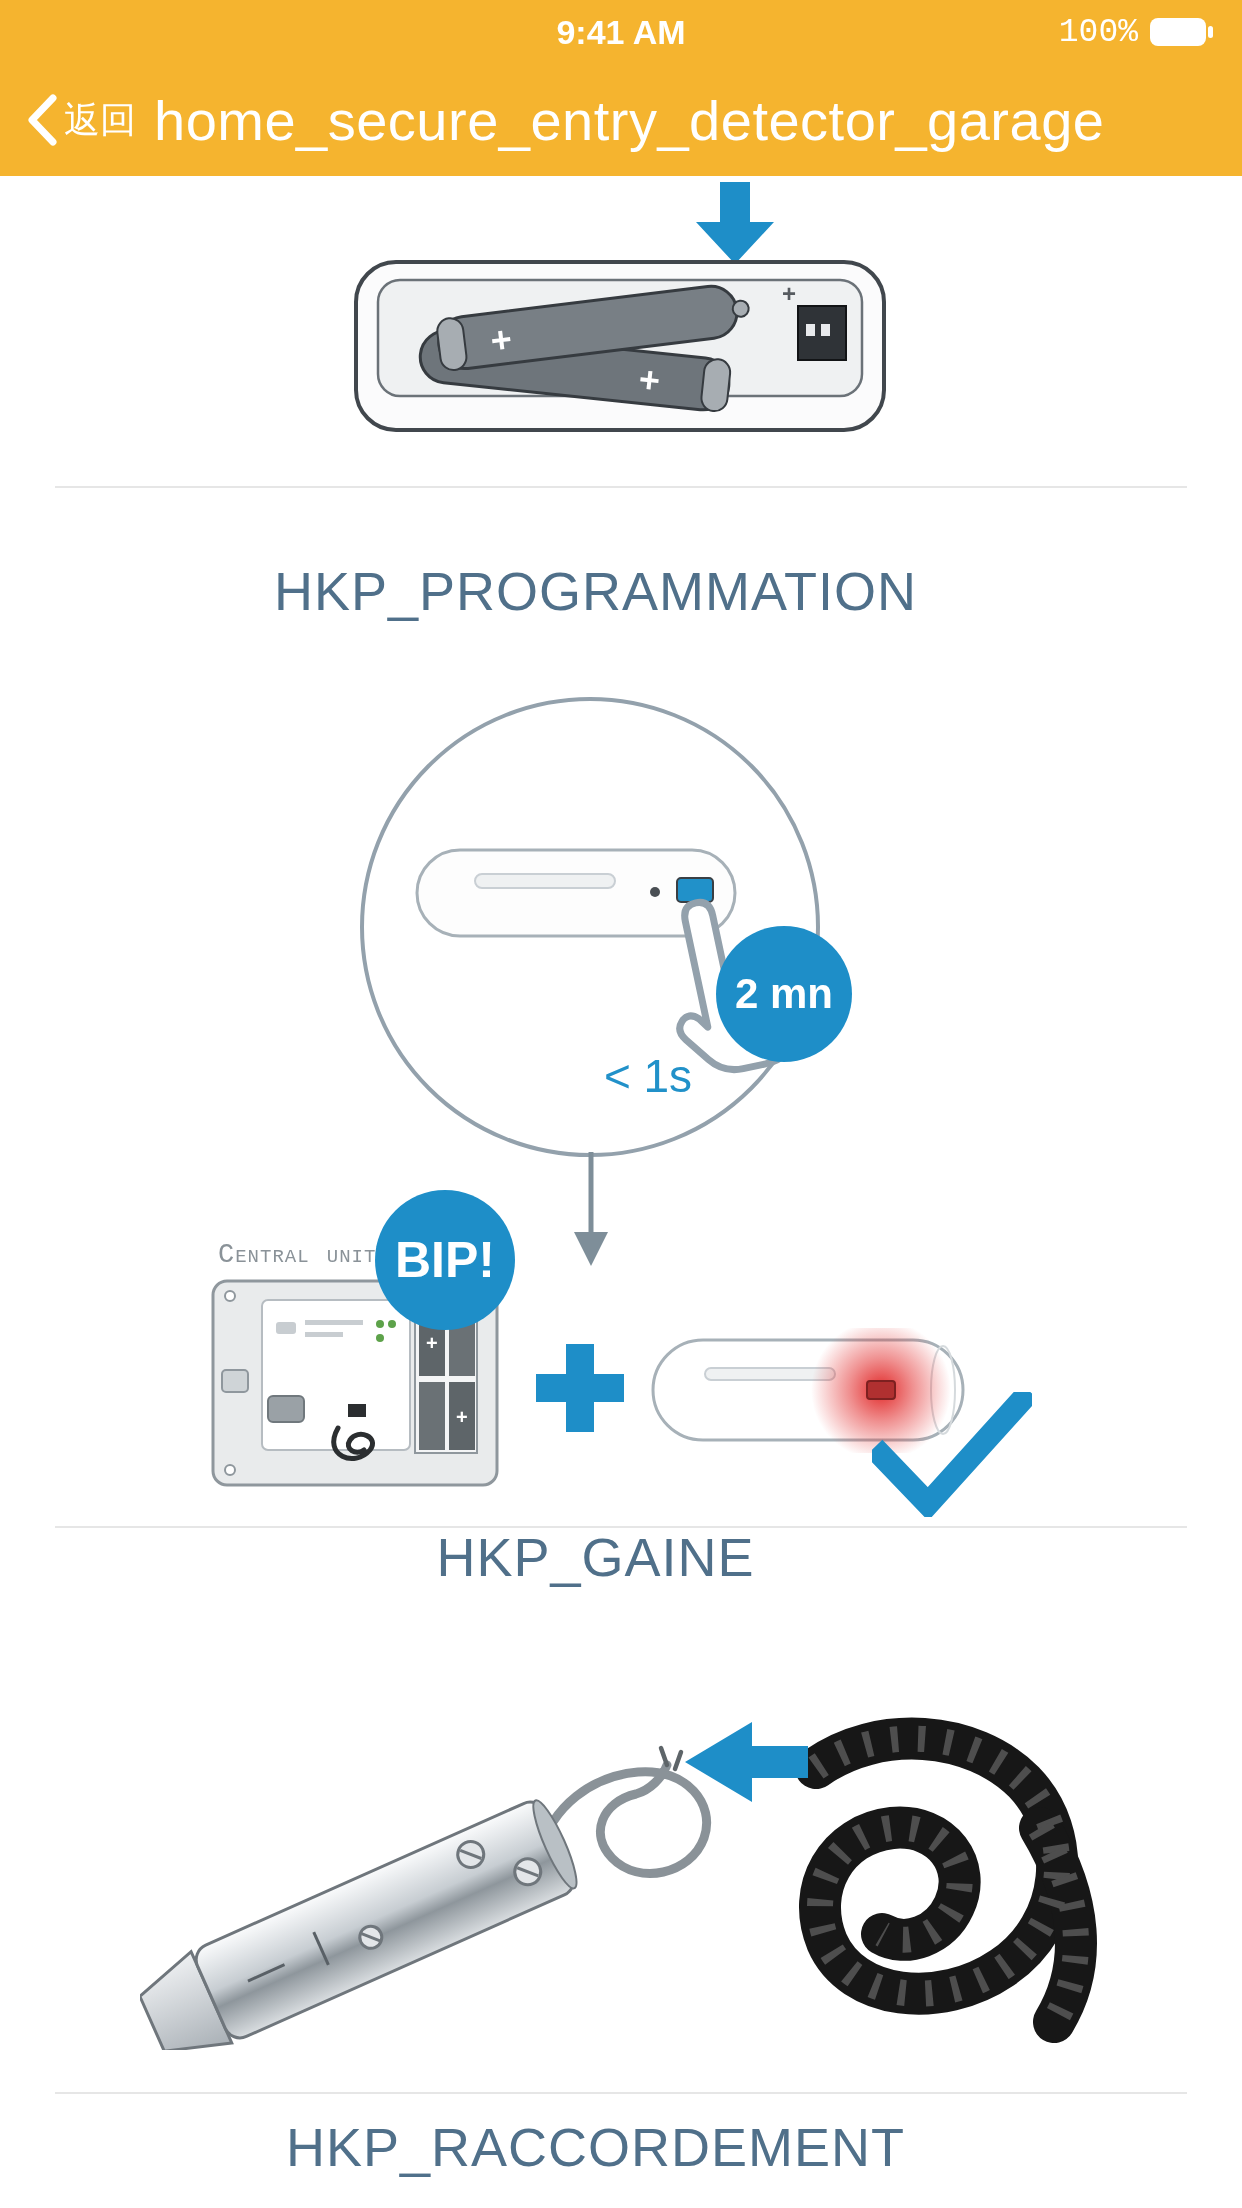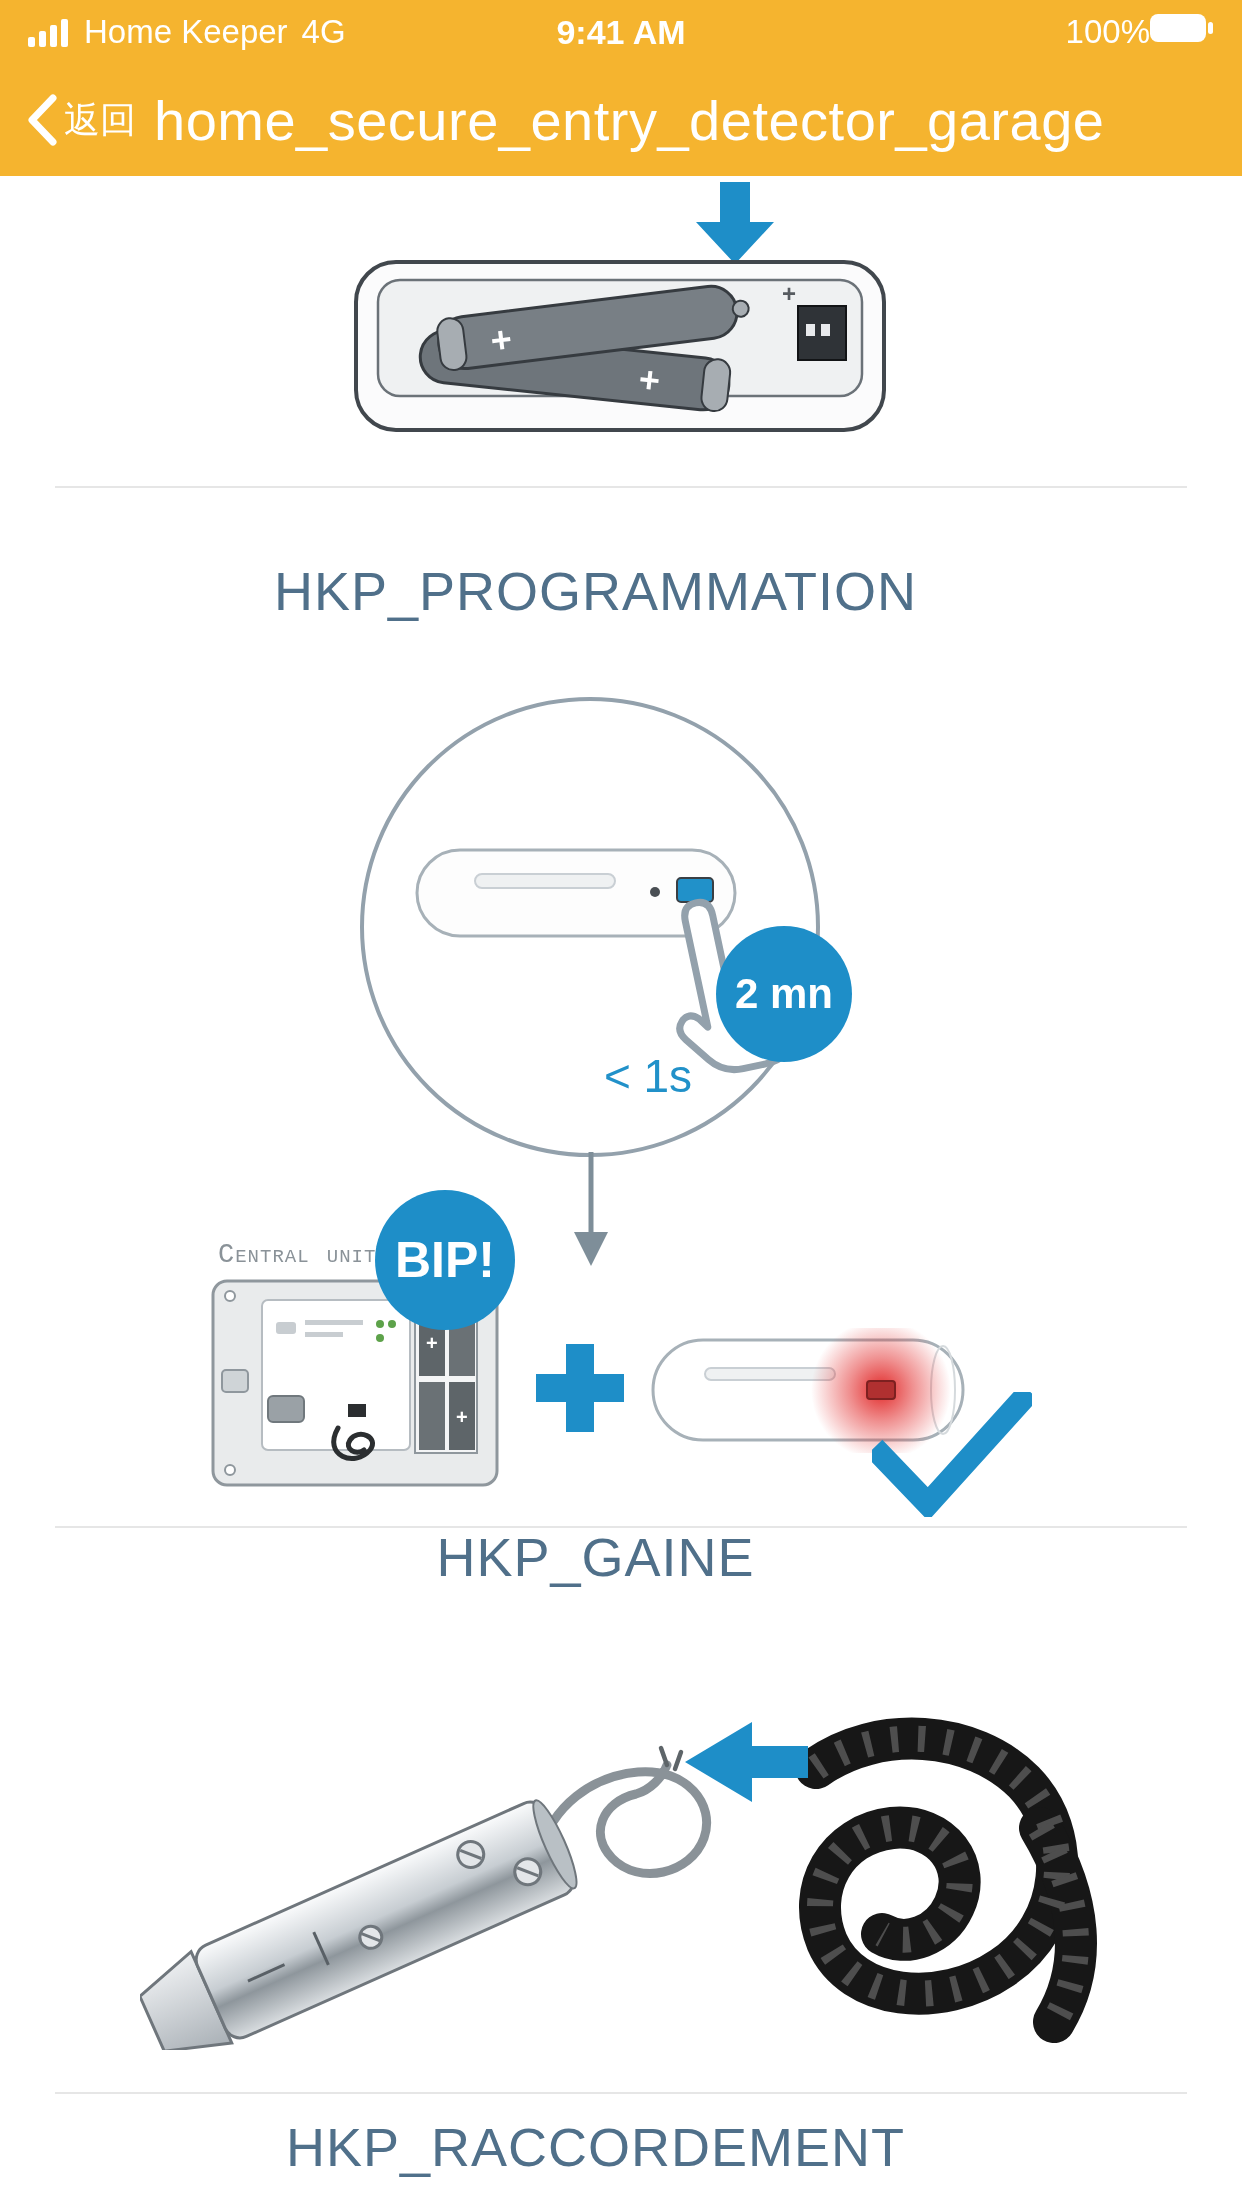--- a/index.html
+++ b/index.html
@@ -14,21 +14,21 @@
   .status-bar {
     position: absolute; top: 0; left: 0; width: 1242px; height: 64px;
     background: #F5B42F; color: #fff;
     display: flex; align-items: center; padding: 0 28px;
   }
   .sb-left { display: flex; align-items: center; gap: 14px; font-size: 33px; }
   .sb-time {
     position: absolute; left: 0; right: 0; text-align: center;
     font-size: 34px; font-weight: 600; pointer-events: none;
   }
-  .sb-right { margin-left: auto; display: flex; font-size: 33px; }
+  .sb-right { margin-left: auto; display: flex; align-items: center; gap: 12px; font-size: 33px; font-family: Liberation Mono, monospace; }
 
   
   .nav-bar {
     position: absolute; top: 64px; left: 0; width: 1242px; height: 112px;
     background: #F5B42F; display: flex; align-items: center; padding: 0 26px;
   }
   .back-button { display: flex; align-items: center; gap: 6px; cursor: pointer; }
   .back-label { color: #fff; font-size: 36px; }
   .nav-title {
     margin-left: 18px; color: #fff; font-size: 56px; font-weight: 400;
@@ -72,30 +72,20 @@
   .badge-bip { left: 375px; top: 1190px; width: 140px; height: 140px; font-size: 50px; }
 
   svg text { font-family: "Liberation Sans", sans-serif; }
 </style>
 </head>
 <body>
 
 <div class="screen">
 
   <div class="status-bar">
-    <div class="sb-left">
-      <svg width="42" height="30" viewBox="0 0 42 30">
-        <rect x="0" y="20" width="7" height="10" rx="2" fill="#fff"></rect>
-        <rect x="11" y="14" width="7" height="16" rx="2" fill="#fff"></rect>
-        <rect x="22" y="8" width="7" height="22" rx="2" fill="#fff"></rect>
-        <rect x="33" y="2" width="7" height="28" rx="2" fill="#fff"></rect>
-      </svg>
-      <span>Home Keeper</span>
-      <span>4G</span>
-    </div>
     <div class="sb-time">9:41 AM</div>
     <div class="sb-right">
       <span>100%</span>
       <svg width="64" height="30" viewBox="0 0 64 30">
         <rect x="0" y="1" width="56" height="28" rx="8" fill="#fff"></rect>
         <rect x="58" y="9" width="5" height="12" rx="2.5" fill="#fff"></rect>
       </svg>
     </div>
   </div>
 

